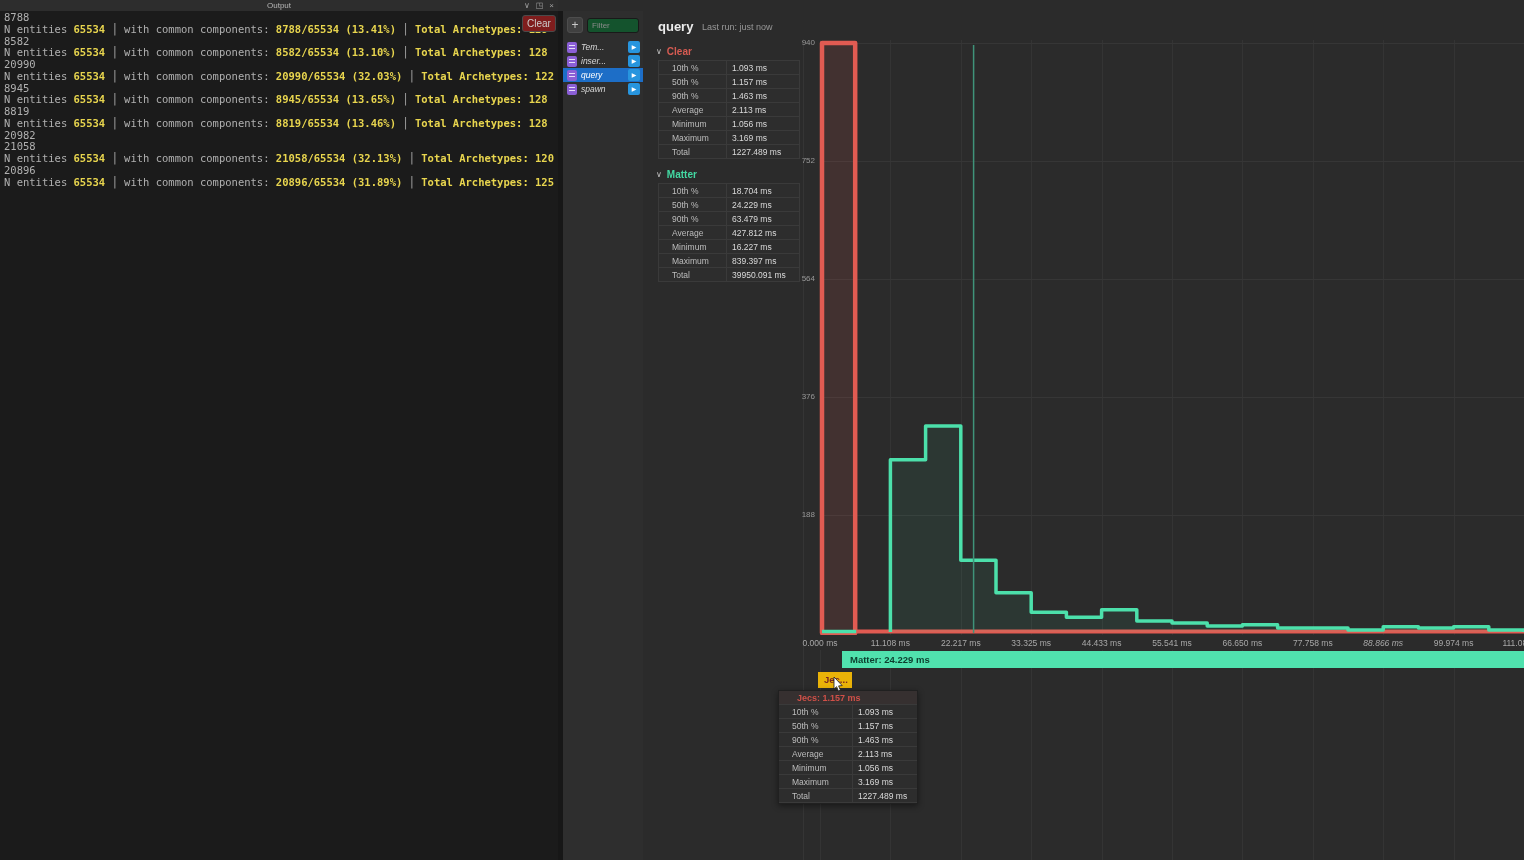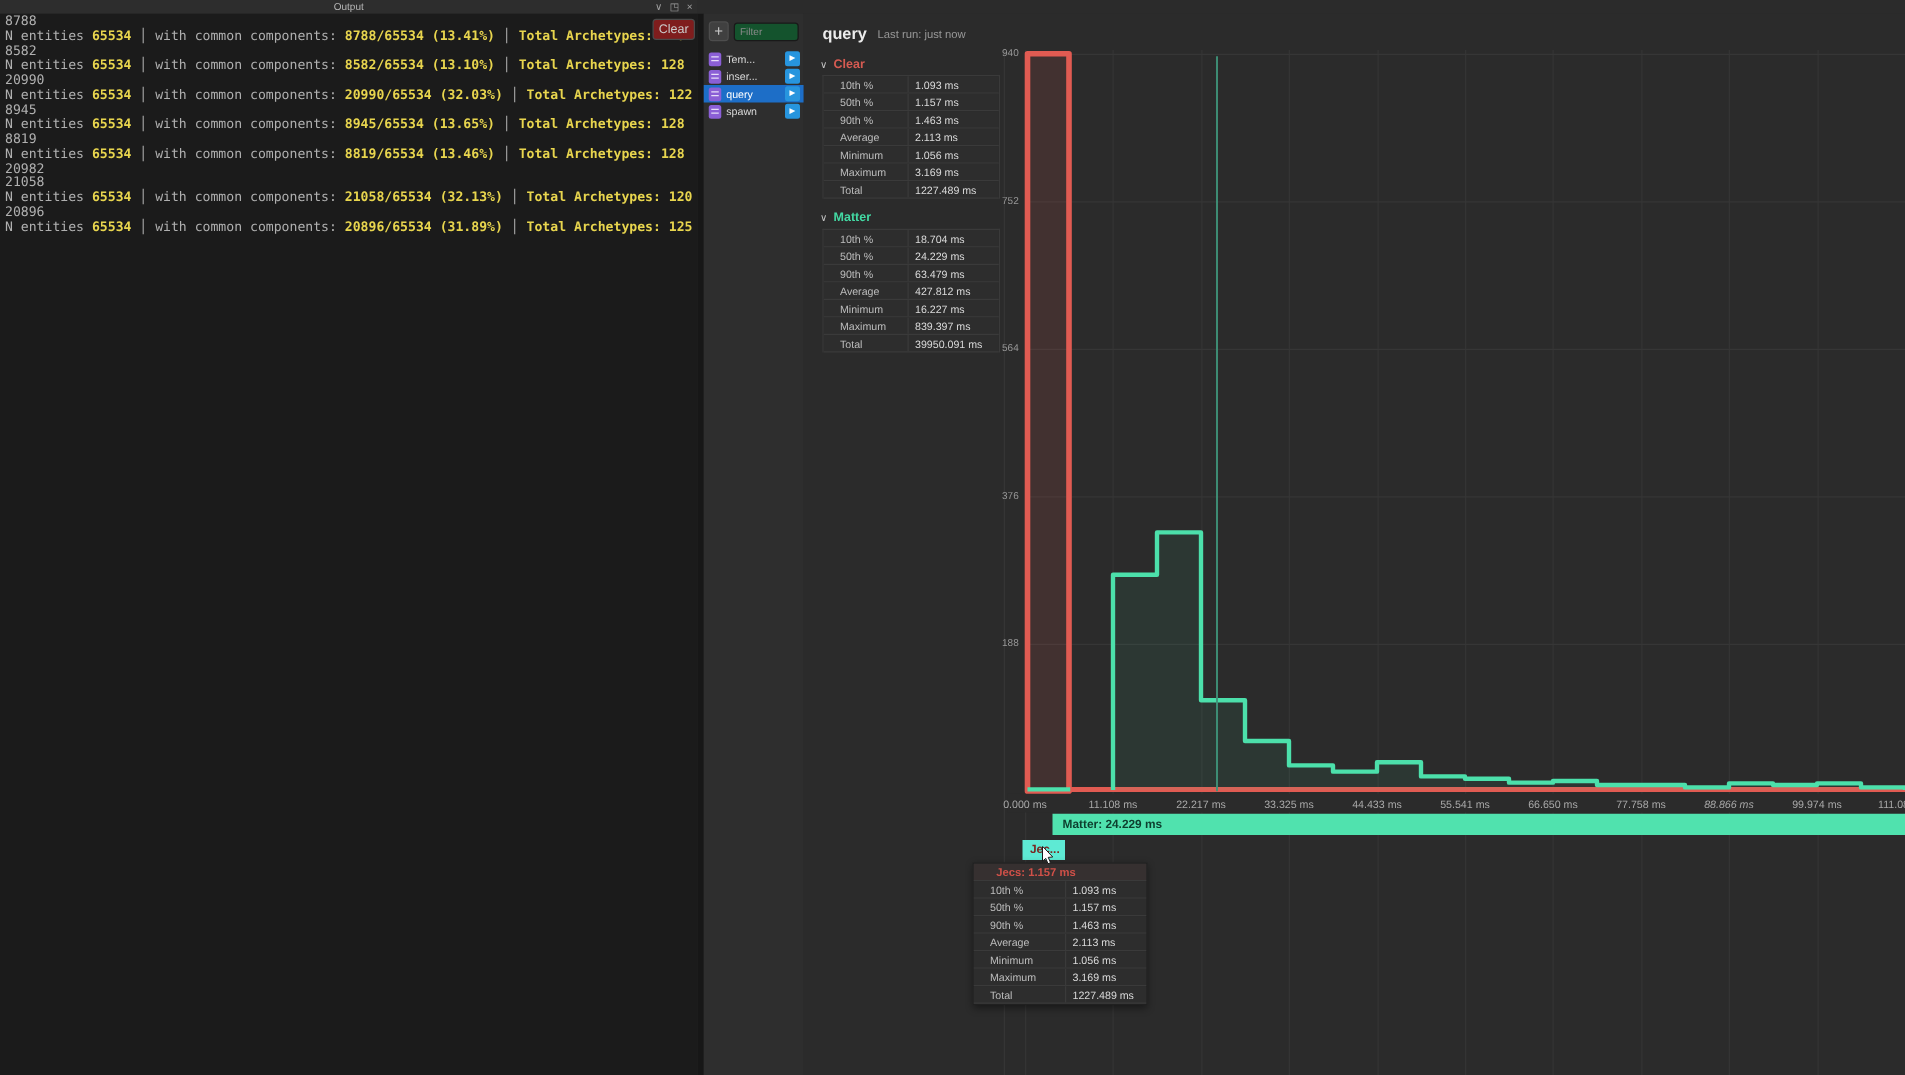--- a/index.html
+++ b/index.html
@@ -38,21 +38,21 @@
   #add-btn { position:absolute; left:4px; top:6px; width:16px; height:16px; background:#404040;
     border:1px solid #4d4d4d; border-radius:3px; color:#c9c9c9; font-size:12px; line-height:14px;
     text-align:center; }
   #filter-input { position:absolute; left:24px; top:7px; width:52px; height:15px; background:#14532d;
     border:1px solid #191919; border-radius:3px; color:#cfcfcf; font-size:8px; padding:0 4px;
     outline:none; }
   #filter-input::placeholder { color:#8a8a8a; }
   #bench-list { position:absolute; left:0; top:29px; right:0; }
   .bench-item { position:relative; height:14px; display:flex; align-items:center; padding-left:4px; }
   .bench-item.selected { background:#1d6ec7; }
-  .bench-item .label { color:#d8d8d8; font-size:8.5px; margin-left:4px; }
+  .bench-item .label { color:#d8d8d8; font-size:8.5px; margin-left:4px;font-style:italic; }
   .bench-item.selected .label { color:#ffffff; }
   .script-icon { width:10px; height:11px; flex:0 0 10px; background:#8b5fd6; border-radius:2px; position:relative; }
   .script-icon::after { content:""; position:absolute; left:2px; top:3px; width:6px; height:1px;
     background:#e6ddf8; box-shadow:0 3px 0 #e6ddf8; }
   .play-btn { position:absolute; right:3px; top:1px; width:12px; height:12px; background:#2795de;
     border-radius:2px; color:#ffffff; font-size:6px; line-height:12px; text-align:center; }
 
   
   #detail-panel { position:absolute; left:643px; top:11px; width:881px; height:849px;
     background:#2b2b2b; overflow:hidden; }
@@ -76,21 +76,21 @@
   .ylabel { position:absolute; width:28px; text-align:right; font-size:8px; color:#989898; }
   #xaxis-row { position:absolute; left:163px; right:0; top:624px; height:15px; background:#2b2b2b; }
   .xlabel { position:absolute; top:3px; font-size:8.5px; color:#a8a8a8; white-space:nowrap;
     transform:translateX(-50%); }
   #chart-svg { position:absolute; left:172px; top:29px; }
 
   .pct-bar { position:absolute; height:17px; overflow:hidden; white-space:nowrap; }
   .pct-bar .bar-label { font-size:9.5px; font-weight:bold; line-height:17px; padding-left:8px; }
   #matter-bar { left:175px; top:640px; background:#50e2ae; }
   #matter-bar .bar-label { color:#0d3e2e; }
-  #jecs-bar { left:175px; top:661px; height:16px; background:#5eead4; }
+  #jecs-bar { left:175px; top:661px; height:16px; background:#eab308; }
   #jecs-bar .bar-label { color:#7a2721; line-height:16px; padding-left:6px; }
 
   
   #hover-tooltip { position:absolute; left:135px; top:679px; width:140px; background:#2d2d2d;
     border:1px solid #202020; box-shadow:0 2px 6px rgba(0,0,0,0.45); z-index:5; }
   #hover-tooltip .tt-header { height:14px; background:#363030; color:#d05048; font-weight:bold;
     font-size:9px; line-height:14px; padding-left:18px; border-bottom:1px solid #3a3a3a; }
   #hover-tooltip .stat-row .sl { width:74px; }
 
   #cursor-icon { position:absolute; left:190px; top:666px; z-index:6; }

